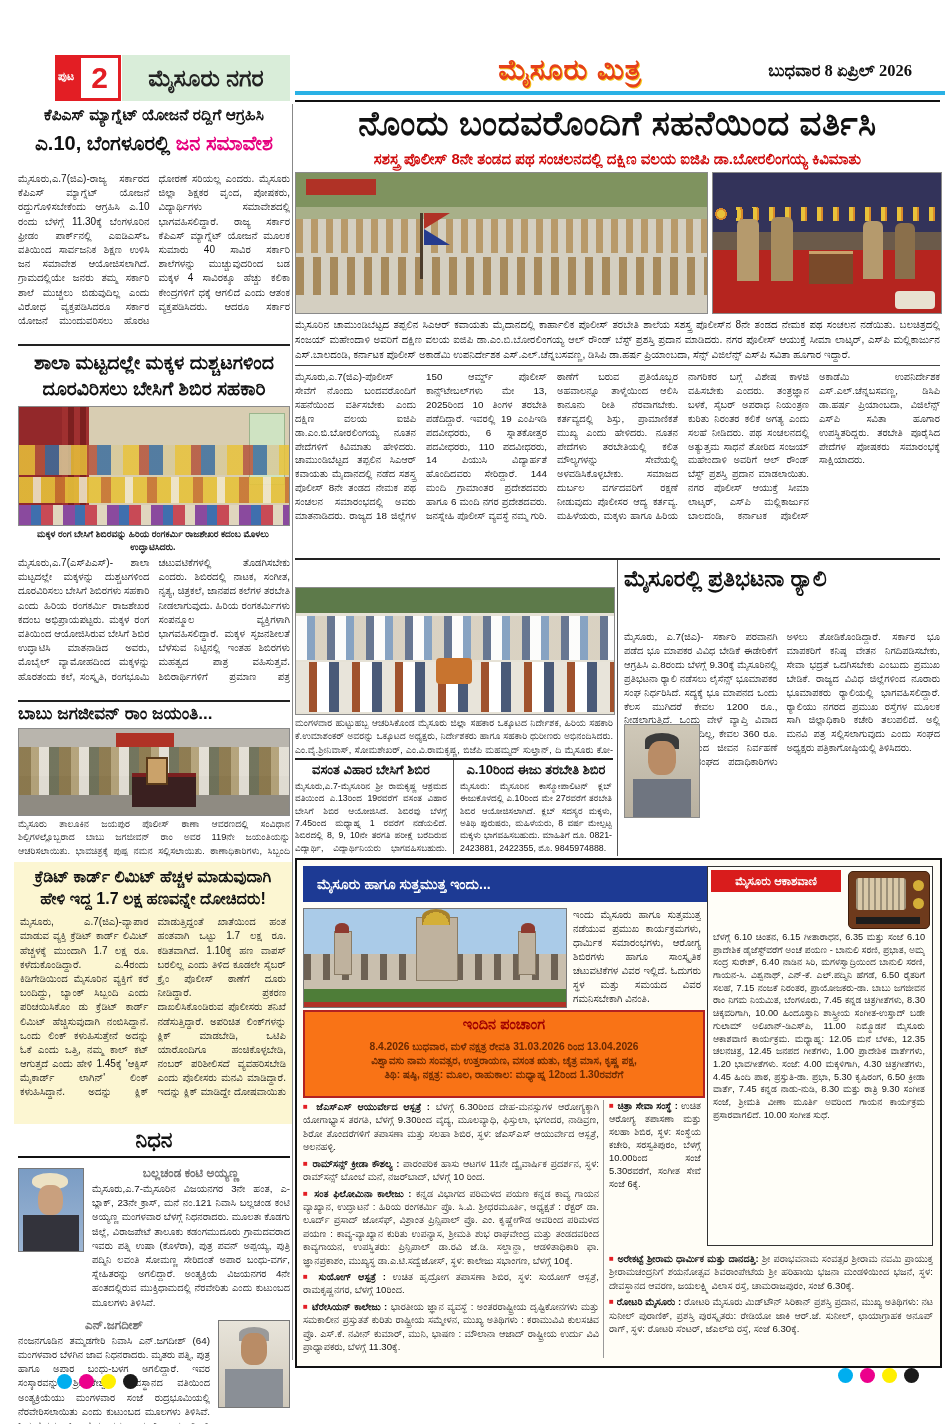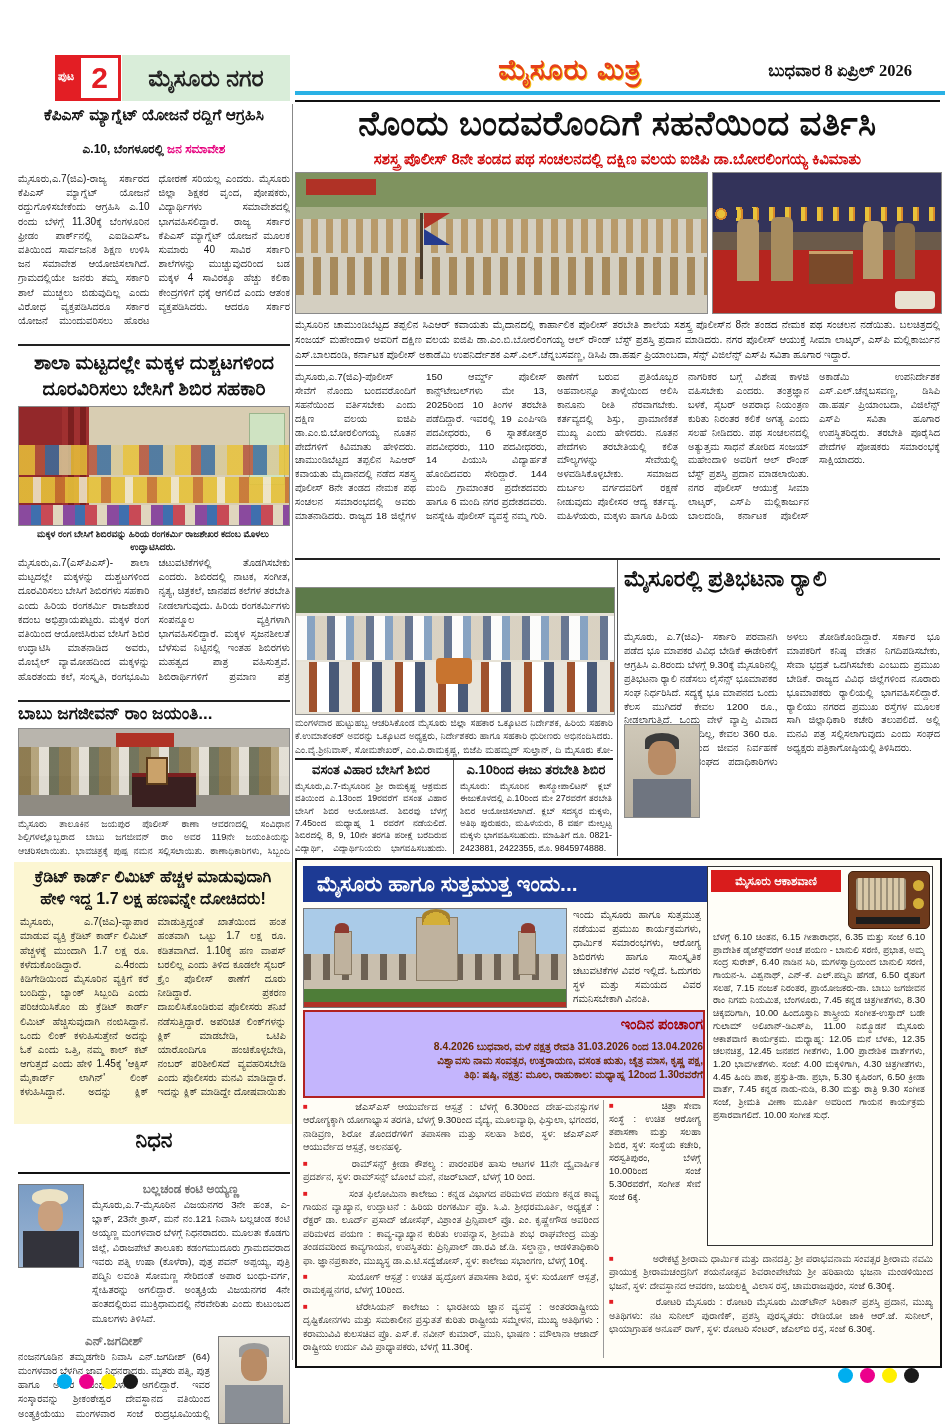--- a/index.html
+++ b/index.html
@@ -17,22 +17,22 @@
   
   .pgbox{background:#e31e24;}
   .pgnum{background:#fff;color:#e31e24;font-weight:bold;display:flex;align-items:center;justify-content:center;}
   .secbox{background:#d9edd9;display:flex;align-items:center;justify-content:center;font-weight:bold;color:#222;}
   .masthead{color:#e6401a;font-weight:bold;text-shadow:1px 1px 0 #f5c518;letter-spacing:1px;}
   
   #todaybox{position:absolute;left:295px;top:858px;width:643px;height:506px;border:2px solid #111;background:#fffdf6;}
   .banner{position:absolute;background:#1d3a94;color:#fff;font-weight:bold;display:flex;align-items:center;padding-left:14px;}
   .liitem{margin:0 0 3px 0;}
   .liitem .bl{color:#e31e24;font-size:8px;vertical-align:1px;}
-  .liitem b{font-weight:normal;margin-left:36px;}
-  .panbox{position:absolute;border:2px solid #b22222;background:#c4b5fd;text-align:right;overflow:hidden;}
+  .liitem b{font-weight:bold;}
+  .panbox{position:absolute;border:2px solid #b22222;background:#f97316;text-align:center;overflow:hidden;}
   .radiohdr{background:#d91c1c;color:#fff;font-weight:bold;display:flex;align-items:center;justify-content:center;}
   .dot{width:15px;height:15px;border-radius:50%;display:inline-block;margin-right:7px;}
   .obname{color:#737373;font-weight:bold;text-align:center;font-size:12px;margin-bottom:2px;}
   .crowd{position:absolute;left:0;right:0;}
 </style>
 </head>
 <body>
 
 <div id="page">
 
@@ -41,21 +41,21 @@
     <div class="abs pgnum" style="left:26px;top:3px;width:37px;height:40px;font-size:30px;">2</div>
   </div>
   <div class="abs secbox" style="left:122px;top:55px;width:168px;height:46px;font-size:23px;">ಮೈಸೂರು ನಗರ</div>
   <div class="abs masthead" style="left:450px;top:54px;width:240px;text-align:center;font-size:28px;">ಮೈಸೂರು ಮಿತ್ರ</div>
   <div class="abs" style="left:700px;top:61px;width:212px;text-align:right;font-size:16.5px;font-weight:bold;font-family:Liberation Serif, serif;">ಬುಧವಾರ 8 ಏಪ್ರಿಲ್ 2026</div>
   <div class="abs" style="left:295px;top:91px;width:650px;height:4px;background:#2ab1e5;"></div>
   <div class="abs" style="left:295px;top:100px;width:645px;height:2px;background:#111;"></div>
 
   <div class="abs" style="left:18px;top:106px;width:272px;text-align:center;font-weight:bold;">
     <div style="font-size:15.5px;">ಕೆಪಿಎಸ್ ಮ್ಯಾಗ್ನೆಟ್ ಯೋಜನೆ ರದ್ದಿಗೆ ಆಗ್ರಹಿಸಿ</div>
-    <div style="font-size:12px;margin-top:18px;"><span>ಎ.10, ಬೆಂಗಳೂರಲ್ಲಿ </span><span style="color:#e6007e;">ಜನ ಸಮಾವೇಶ</span></div>
+    <div style="font-size:20px;margin-top:8px;"><span>ಎ.10, ಬೆಂಗಳೂರಲ್ಲಿ </span><span style="color:#e6007e;">ಜನ ಸಮಾವೇಶ</span></div>
   </div>
   <div class="abs just cols2 body10" style="left:18px;top:172px;width:272px;height:168px;">ಮೈಸೂರು,ಎ.7(ಜಿಎ)-ರಾಜ್ಯ ಸರ್ಕಾರದ ಕೆಪಿಎಸ್ ಮ್ಯಾಗ್ನೆಟ್ ಯೋಜನೆ ರದ್ದುಗೊಳಿಸಬೇಕೆಂದು ಆಗ್ರಹಿಸಿ ಎ.10 ರಂದು ಬೆಳಗ್ಗೆ 11.30ಕ್ಕೆ ಬೆಂಗಳೂರಿನ ಫ್ರೀಡಂ ಪಾರ್ಕ್‌ನಲ್ಲಿ ಎಐಡಿಎಸ್‌ಒ ವತಿಯಿಂದ ಸಾರ್ವಜನಿಕ ಶಿಕ್ಷಣ ಉಳಿಸಿ ಜನ ಸಮಾವೇಶ ಆಯೋಜಿಸಲಾಗಿದೆ. ಗ್ರಾಮದಲ್ಲಿಯೇ ಜನರು ತಮ್ಮ ಸರ್ಕಾರಿ ಶಾಲೆ ಮುಚ್ಚಲು ಬಿಡುವುದಿಲ್ಲ ಎಂದು ವಿರೋಧ ವ್ಯಕ್ತಪಡಿಸಿದರೂ ಸರ್ಕಾರ ಯೋಜನೆ ಮುಂದುವರಿಸಲು ಹೊರಟ ಧೋರಣೆ ಸರಿಯಲ್ಲ ಎಂದರು. ಮೈಸೂರು ಜಿಲ್ಲಾ ಶಿಕ್ಷಕರ ವೃಂದ, ಪೋಷಕರು, ವಿದ್ಯಾರ್ಥಿಗಳು ಸಮಾವೇಶದಲ್ಲಿ ಭಾಗವಹಿಸಲಿದ್ದಾರೆ. ರಾಜ್ಯ ಸರ್ಕಾರ ಕೆಪಿಎಸ್ ಮ್ಯಾಗ್ನೆಟ್ ಯೋಜನೆ ಮೂಲಕ ಸುಮಾರು 40 ಸಾವಿರ ಸರ್ಕಾರಿ ಶಾಲೆಗಳನ್ನು ಮುಚ್ಚುವುದರಿಂದ ಬಡ ಮಕ್ಕಳ 4 ಸಾವಿರಕ್ಕೂ ಹೆಚ್ಚು ಕಲಿಕಾ ಕೇಂದ್ರಗಳಿಗೆ ಧಕ್ಕೆ ಆಗಲಿದೆ ಎಂದು ಆತಂಕ ವ್ಯಕ್ತಪಡಿಸಿದರು. ಆದರೂ ಸರ್ಕಾರ ನಿರ್ಲಕ್ಷಿಸಿದೆ. ಪ್ರತಿರೋಧದ ಹೋರಾಟ ತೀವ್ರಗೊಳಿಸುವುದಾಗಿ ಎಚ್ಚರಿಸಿದರು.</div>
   <div class="hline" style="left:18px;top:344px;width:272px;"></div>
 
   <div class="abs" style="left:18px;top:350px;width:272px;text-align:center;font-weight:bold;font-size:19px;line-height:1.35;">ಶಾಲಾ ಮಟ್ಟದಲ್ಲೇ ಮಕ್ಕಳ ದುಶ್ಚಟಗಳಿಂದ ದೂರವಿರಿಸಲು ಬೇಸಿಗೆ ಶಿಬಿರ ಸಹಕಾರಿ</div>
   <div class="ph" style="left:18px;top:406px;width:270px;height:118px;background:linear-gradient(90deg,#93282a 0 16%,#d8cdb2 16% 100%);">
     <div class="abs" style="left:16%;top:0;width:10%;height:100%;background:repeating-linear-gradient(90deg,#a03030 0 6px,#7c1f1f 6px 12px);"></div>
     <div class="abs" style="right:4px;top:6px;width:34px;height:70px;background:#cfe3c2;border:1px solid #9ab48c;"></div>
     <div class="crowd" style="top:38px;height:30px;background:repeating-linear-gradient(90deg,#e8c23a 0 16px,#b4543c 16px 26px,#3c6e9e 26px 40px,#d8ca9a 40px 52px);opacity:.85;"></div>
     <div class="crowd" style="top:70px;height:26px;background:repeating-linear-gradient(90deg,#e6c23a 0 14px,#f0e6c8 14px 22px,#e6c23a 22px 36px,#c8742f 36px 46px);opacity:.9;"></div>
@@ -74,21 +74,21 @@
   </div>
   <div class="abs just cap" style="left:18px;top:818px;width:272px;height:40px;font-size:9.3px;">ಮೈಸೂರು ತಾಲೂಕಿನ ಜಯಪುರ ಪೊಲೀಸ್ ಠಾಣಾ ಆವರಣದಲ್ಲಿ ಸಂವಿಧಾನ ಶಿಲ್ಪಿಗಳಲ್ಲೊಬ್ಬರಾದ ಬಾಬು ಜಗಜೀವನ್ ರಾಂ ಅವರ 119ನೇ ಜಯಂತಿಯನ್ನು ಆಚರಿಸಲಾಯಿತು. ಭಾವಚಿತ್ರಕ್ಕೆ ಪುಷ್ಪ ನಮನ ಸಲ್ಲಿಸಲಾಯಿತು. ಠಾಣಾಧಿಕಾರಿಗಳು, ಸಿಬ್ಬಂದಿ ಹಾಗೂ ಮುಖಂಡರು ಉಪಸ್ಥಿತರಿದ್ದರು.</div>
 
   <div class="abs" style="left:14px;top:862px;width:278px;height:262px;background:#fcf6d2;padding:4px 6px;box-sizing:border-box;">
     <div style="text-align:center;font-weight:bold;font-size:16px;line-height:1.35;">ಕ್ರೆಡಿಟ್ ಕಾರ್ಡ್ ಲಿಮಿಟ್ ಹೆಚ್ಚಳ ಮಾಡುವುದಾಗಿ</div>
     <div style="text-align:center;font-weight:bold;font-size:16px;line-height:1.35;">ಹೇಳಿ ಇದ್ದ 1.7 ಲಕ್ಷ ಹಣವನ್ನೇ ದೋಚಿದರು!</div>
     <div class="just cols2 body10" style="height:198px;margin-top:6px;">ಮೈಸೂರು, ಎ.7(ಜಿಎ)-ವ್ಯಾಪಾರ ಮಾಡುವ ವ್ಯಕ್ತಿ ಕ್ರೆಡಿಟ್ ಕಾರ್ಡ್ ಲಿಮಿಟ್ ಹೆಚ್ಚಳಕ್ಕೆ ಮುಂದಾಗಿ 1.7 ಲಕ್ಷ ರೂ. ಕಳೆದುಕೊಂಡಿದ್ದಾರೆ. ಎ.4ರಂದು ಕಿಡಿಗೇಡಿಯಿಂದ ಮೈಸೂರಿನ ವ್ಯಕ್ತಿಗೆ ಕರೆ ಬಂದಿದ್ದು, ಬ್ಯಾಂಕ್ ಸಿಬ್ಬಂದಿ ಎಂದು ಪರಿಚಯಿಸಿಕೊಂ ಡು ಕ್ರೆಡಿಟ್ ಕಾರ್ಡ್ ಲಿಮಿಟ್ ಹೆಚ್ಚಿಸುವುದಾಗಿ ನಂಬಿಸಿದ್ದಾನೆ. ಒಂದು ಲಿಂಕ್ ಕಳುಹಿಸುತ್ತೇನೆ ಅದನ್ನು ಓಕೆ ಎಂದು ಒತ್ತಿ, ನಮ್ಮ ಕಾಲ್ ಕಟ್ ಆಗುತ್ತದೆ ಎಂದು ಹೇಳಿ 1.45ಕ್ಕೆ 'ಆಕ್ಸಿಸ್ ಮೈಕಾರ್ಡ್ ಲಾಗಿನ್' ಲಿಂಕ್ ಕಳುಹಿಸಿದ್ದಾನೆ. ಅದನ್ನು ಕ್ಲಿಕ್ ಮಾಡುತ್ತಿದ್ದಂತೆ ಖಾತೆಯಿಂದ ಹಂತ ಹಂತವಾಗಿ ಒಟ್ಟು 1.7 ಲಕ್ಷ ರೂ. ಕಡಿತವಾಗಿದೆ. 1.10ಕ್ಕೆ ಹಣ ವಾಪಸ್ ಬರಲಿಲ್ಲ ಎಂದು ತಿಳಿದ ಕೂಡಲೇ ಸೈಬರ್ ಕ್ರೈಂ ಪೊಲೀಸ್ ಠಾಣೆಗೆ ದೂರು ನೀಡಿದ್ದಾರೆ. ಪ್ರಕರಣ ದಾಖಲಿಸಿಕೊಂಡಿರುವ ಪೊಲೀಸರು ತನಿಖೆ ನಡೆಸುತ್ತಿದ್ದಾರೆ. ಅಪರಿಚಿತ ಲಿಂಕ್‌ಗಳನ್ನು ಕ್ಲಿಕ್ ಮಾಡಬೇಡಿ, ಒಟಿಪಿ ಯಾರೊಂದಿಗೂ ಹಂಚಿಕೊಳ್ಳಬೇಡಿ, ನಂಬರ್ ಪರಿಶೀಲಿಸದೆ ವ್ಯವಹರಿಸಬೇಡಿ ಎಂದು ಪೊಲೀಸರು ಮನವಿ ಮಾಡಿದ್ದಾರೆ. ಇದನ್ನು ಕ್ಲಿಕ್ ಮಾಡಿದ್ದೇ ದೋಷವಾಯಿತು ಎಂದು ದೂರುದಾರರು ಅಳಲು ತೋಡಿಕೊಂಡಿದ್ದಾರೆ.</div>
   </div>
 
   <div class="abs" style="left:18px;top:1128px;width:272px;">
-    <div style="text-align:center;font-weight:bold;font-size:21px;border-bottom:2.5px solid #111;padding-bottom:20px;">ನಿಧನ</div>
+    <div style="text-align:center;font-weight:bold;font-size:21px;border-bottom:2.5px solid #111;padding-bottom:4px;">ನಿಧನ</div>
     <div style="margin-top:8px;overflow:hidden;">
       <div class="ph" style="position:relative;float:left;width:64px;height:82px;margin:2px 8px 2px 0;background:linear-gradient(#7a9cc4,#9db6d4);border:1px solid #777;">
         <div class="abs" style="left:13px;top:4px;width:36px;height:16px;background:#ece2c4;border-radius:50% 50% 40% 40%;"></div>
         <div class="abs" style="left:19px;top:16px;width:25px;height:30px;background:#c9a07e;border-radius:40%;"></div>
         <div class="abs" style="left:4px;top:46px;width:56px;height:36px;background:#33333b;"></div>
       </div>
       <div class="obname">ಬಲ್ಲಚಂಡ ಕಂಟಿ ಅಯ್ಯಣ್ಣ</div>
       <div class="just" style="font-size:9.8px;line-height:1.45;">ಮೈಸೂರು,ಎ.7-ಮೈಸೂರಿನ ವಿಜಯನಗರ 3ನೇ ಹಂತ, ಎ-ಬ್ಲಾಕ್, 23ನೇ ಕ್ರಾಸ್, ಮನೆ ನಂ.121 ನಿವಾಸಿ ಬಲ್ಲಚಂಡ ಕಂಟಿ ಅಯ್ಯಣ್ಣ ಮಂಗಳವಾರ ಬೆಳಗ್ಗೆ ನಿಧನರಾದರು. ಮೂಲತಃ ಕೊಡಗು ಜಿಲ್ಲೆ, ವಿರಾಜಪೇಟೆ ತಾಲೂಕು ಕಡಂಗಮುದೂರು ಗ್ರಾಮದವರಾದ ಇವರು ಪತ್ನಿ ಉಷಾ (ಕೊಳೆರಾ), ಪುತ್ರ ಪವನ್ ಅಪ್ಪಯ್ಯ, ಪುತ್ರಿ ಪದ್ಮಿನಿ ಲವಂತಿ ಸೋಮಣ್ಣ ಸೇರಿದಂತೆ ಅಪಾರ ಬಂಧು-ವರ್ಗ, ಸ್ನೇಹಿತರನ್ನು ಅಗಲಿದ್ದಾರೆ. ಅಂತ್ಯಕ್ರಿಯೆ ವಿಜಯನಗರ 4ನೇ ಹಂತದಲ್ಲಿರುವ ಮುಕ್ತಿಧಾಮದಲ್ಲಿ ನೆರವೇರಿತು ಎಂದು ಕುಟುಂಬದ ಮೂಲಗಳು ತಿಳಿಸಿವೆ.</div>
     </div>
     <div style="margin-top:8px;overflow:hidden;">
@@ -154,21 +154,21 @@
     <div style="text-align:center;font-weight:bold;font-size:13px;">ವಸಂತ ವಿಹಾರ ಬೇಸಿಗೆ ಶಿಬಿರ</div>
     <div class="just" style="font-size:8.8px;line-height:1.4;height:74px;overflow:hidden;margin-top:2px;">ಮೈಸೂರು,ಎ.7-ಮೈಸೂರಿನ ಶ್ರೀ ರಾಮಕೃಷ್ಣ ಆಶ್ರಮದ ವತಿಯಿಂದ ಎ.13ರಿಂದ 19ರವರೆಗೆ ವಸಂತ ವಿಹಾರ ಬೇಸಿಗೆ ಶಿಬಿರ ಆಯೋಜಿಸಿದೆ. ಶಿಬಿರವು ಬೆಳಗ್ಗೆ 7.45ರಿಂದ ಮಧ್ಯಾಹ್ನ 1 ರವರೆಗೆ ನಡೆಯಲಿದೆ. ಶಿಬಿರದಲ್ಲಿ 8, 9, 10ನೇ ತರಗತಿ ಪರೀಕ್ಷೆ ಬರೆದಿರುವ ವಿದ್ಯಾರ್ಥಿ, ವಿದ್ಯಾರ್ಥಿನಿಯರು ಭಾಗವಹಿಸಬಹುದು. ಮಾಹಿತಿಗೆ ದೂ. 0821-2417444 ಸಂಪರ್ಕಿಸಬಹುದಾಗಿದೆ.</div>
   </div>
   <div class="vline" style="left:453px;top:760px;height:94px;background:#555;"></div>
   <div class="abs" style="left:460px;top:762px;width:152px;">
     <div style="text-align:center;font-weight:bold;font-size:13px;">ಎ.10ರಿಂದ ಈಜು ತರಬೇತಿ ಶಿಬಿರ</div>
     <div class="just" style="font-size:8.8px;line-height:1.4;height:74px;overflow:hidden;margin-top:2px;">ಮೈಸೂರು: ಮೈಸೂರಿನ ಕಾಸ್ಮೋಪಾಲಿಟನ್ ಕ್ಲಬ್‌ ಈಜುಕೊಳದಲ್ಲಿ ಎ.10ರಿಂದ ಮೇ 27ರವರೆಗೆ ತರಬೇತಿ ಶಿಬಿರ ಆಯೋಜಿಸಲಾಗಿದೆ. ಕ್ಲಬ್ ಸದಸ್ಯರ ಮಕ್ಕಳು, ಅತಿಥಿ ಪುರುಷರು, ಮಹಿಳೆಯರು, 8 ವರ್ಷ ಮೇಲ್ಪಟ್ಟ ಮಕ್ಕಳು ಭಾಗವಹಿಸಬಹುದು. ಮಾಹಿತಿಗೆ ದೂ. 0821-2423881, 2422355, ಮೊ. 9845974888.</div>
   </div>
 
   <div id="todaybox">
-    <div class="banner" style="left:6px;top:6px;width:400px;height:36px;font-size:21px;">ಮೈಸೂರು ಹಾಗೂ ಸುತ್ತಮುತ್ತ ಇಂದು...</div>
+    <div class="banner" style="left:6px;top:6px;width:400px;height:36px;font-size:14px;">ಮೈಸೂರು ಹಾಗೂ ಸುತ್ತಮುತ್ತ ಇಂದು...</div>
 
     <div class="abs" style="left:410px;top:6px;width:226px;height:380px;border:1.5px solid #333;background:#fffef8;box-sizing:border-box;">
       <div class="radiohdr" style="position:absolute;left:3px;top:3px;width:130px;height:22px;font-size:11.5px;">ಮೈಸೂರು ಆಕಾಶವಾಣಿ</div>
       <div class="abs" style="left:140px;top:4px;width:80px;height:56px;background:#6e3a1c;border-radius:5px;border:1px solid #40200e;">
         <div class="abs" style="left:7px;top:6px;width:50px;height:32px;background:#d9c9a8;background-image:repeating-linear-gradient(90deg,rgba(0,0,0,.28) 0 2px,transparent 2px 6px);border-radius:3px;"></div>
         <div class="abs" style="right:5px;top:8px;width:11px;height:11px;border-radius:50%;background:#d4af37;"></div>
         <div class="abs" style="right:5px;top:26px;width:11px;height:11px;border-radius:50%;background:#d4af37;"></div>
         <div class="abs" style="left:7px;bottom:4px;width:64px;height:7px;background:#1d1d1d;"></div>
       </div>
       <div class="just" style="position:absolute;left:5px;top:64px;width:212px;height:310px;font-size:9.2px;line-height:1.38;">ಬೆಳಗ್ಗೆ 6.10 ಚಿಂತನ, 6.15 ಗೀತಾರಾಧನ, 6.35 ಮತ್ತು ಸಂಜೆ 6.10 ಪ್ರಾದೇಶಿಕ ಡೈಜೆಸ್ಟ್‌ವರೆಗೆ ಅಂಚೆ ಪಯಣ - ಬಾನುಲಿ ಸರಣಿ, ಪ್ರಭಾತ, ಅಮ್ಮ ಸಂದ್ರ ಸುರೇಶ್, 6.40 ನಾಡಿನ ಸಿರಿ, ಮಗಳಸ್ವಾದ್ರಿಯಿಂದ ಬಾನುಲಿ ಸರಣಿ, ಗಾಯನ-ಸಿ. ವಿಶ್ವನಾಥ್, ಎನ್-ಕೆ. ಎಲ್.ಪದ್ಮಿನಿ ಹೆಗಡೆ, 6.50 ರೈತರಿಗೆ ಸಲಹೆ, 7.15 ನಂಜಕೆ ನಿರಂತರ, ಪ್ರಾಯೋಜಕರು-ಡಾ. ಬಾಬು ಜಗಜೀವನ ರಾಂ ನಿಗಮ ನಿಯಮಿತ, ಬೆಂಗಳೂರು, 7.45 ಕನ್ನಡ ಚಿತ್ರಗೀತೆಗಳು, 8.30 ಚಿಕ್ಕವರಿಗಾಗಿ, 10.00 ಹಿಂದೂಸ್ತಾನಿ ಶಾಸ್ತ್ರೀಯ ಸಂಗೀತ-ಉಸ್ತಾದ್ ಬಡೇ ಗುಲಾಮ್ ಅಲಿಖಾನ್-ಡಿಎಸ್‌ಪಿ, 11.00 ನಿಮ್ಮೊಡನೆ ಮೈಸೂರು ಆಕಾಶವಾಣಿ ಕಾರ್ಯಕ್ರಮ. ಮಧ್ಯಾಹ್ನ: 12.05 ಮನೆ ಬೆಳಕು, 12.35 ಚಲನಚಿತ್ರ, 12.45 ಜನಪದ ಗೀತೆಗಳು, 1.00 ಪ್ರಾದೇಶಿಕ ವಾರ್ತೆಗಳು, 1.20 ಭಾವಗೀತೆಗಳು. ಸಂಜೆ: 4.00 ಮಕ್ಕಳಿಗಾಗಿ, 4.30 ಚಿತ್ರಗೀತೆಗಳು, 4.45 ಹಿಂದಿ ಪಾಠ, ಪ್ರಸ್ತುತಿ-ಡಾ. ಪ್ರಭಾ, 5.30 ಕೃಷಿರಂಗ, 6.50 ಕ್ರೀಡಾ ವಾರ್ತೆ, 7.45 ಕನ್ನಡ ನಾಡು-ನುಡಿ, 8.30 ಮತ್ತು ರಾತ್ರಿ 9.30 ಸಂಗೀತ ಸಂಜೆ, ಶ್ರೀಮತಿ ವೀಣಾ ಮೂರ್ತಿ ಅವರಿಂದ ಗಾಯನ ಕಾರ್ಯಕ್ರಮ ಪ್ರಸಾರವಾಗಲಿದೆ. 10.00 ಸಂಗೀತ ಸುಧೆ.</div>

